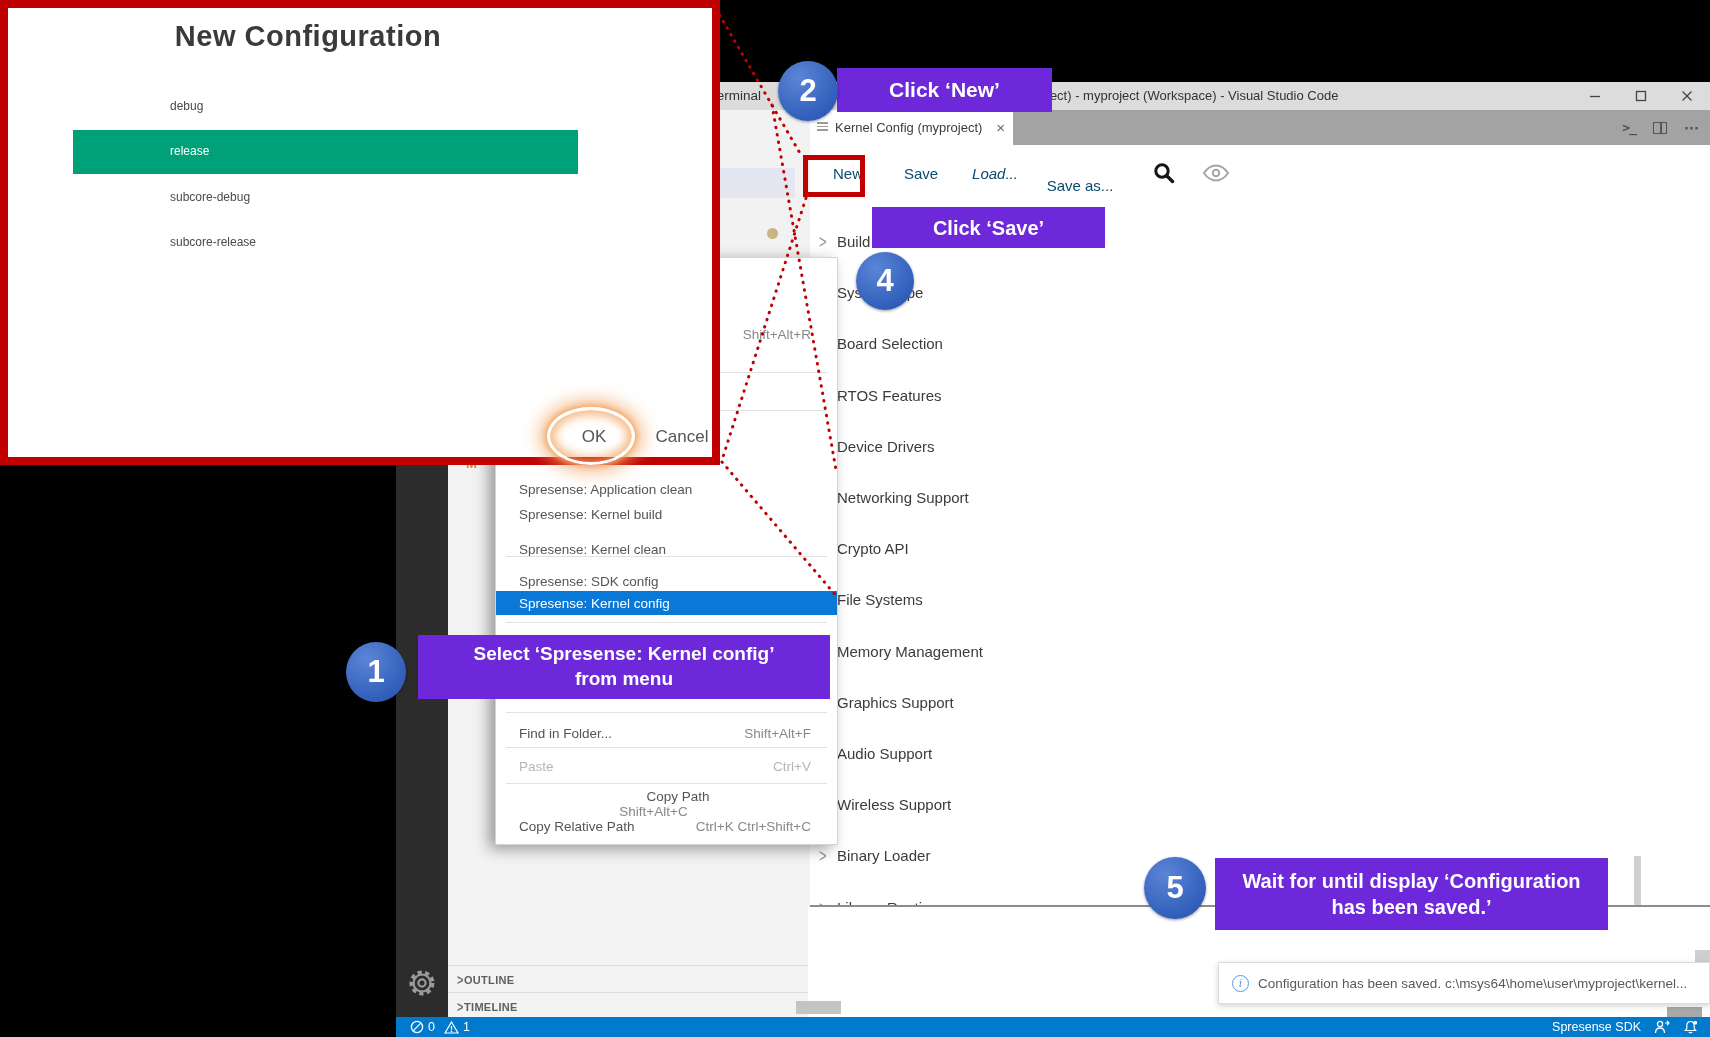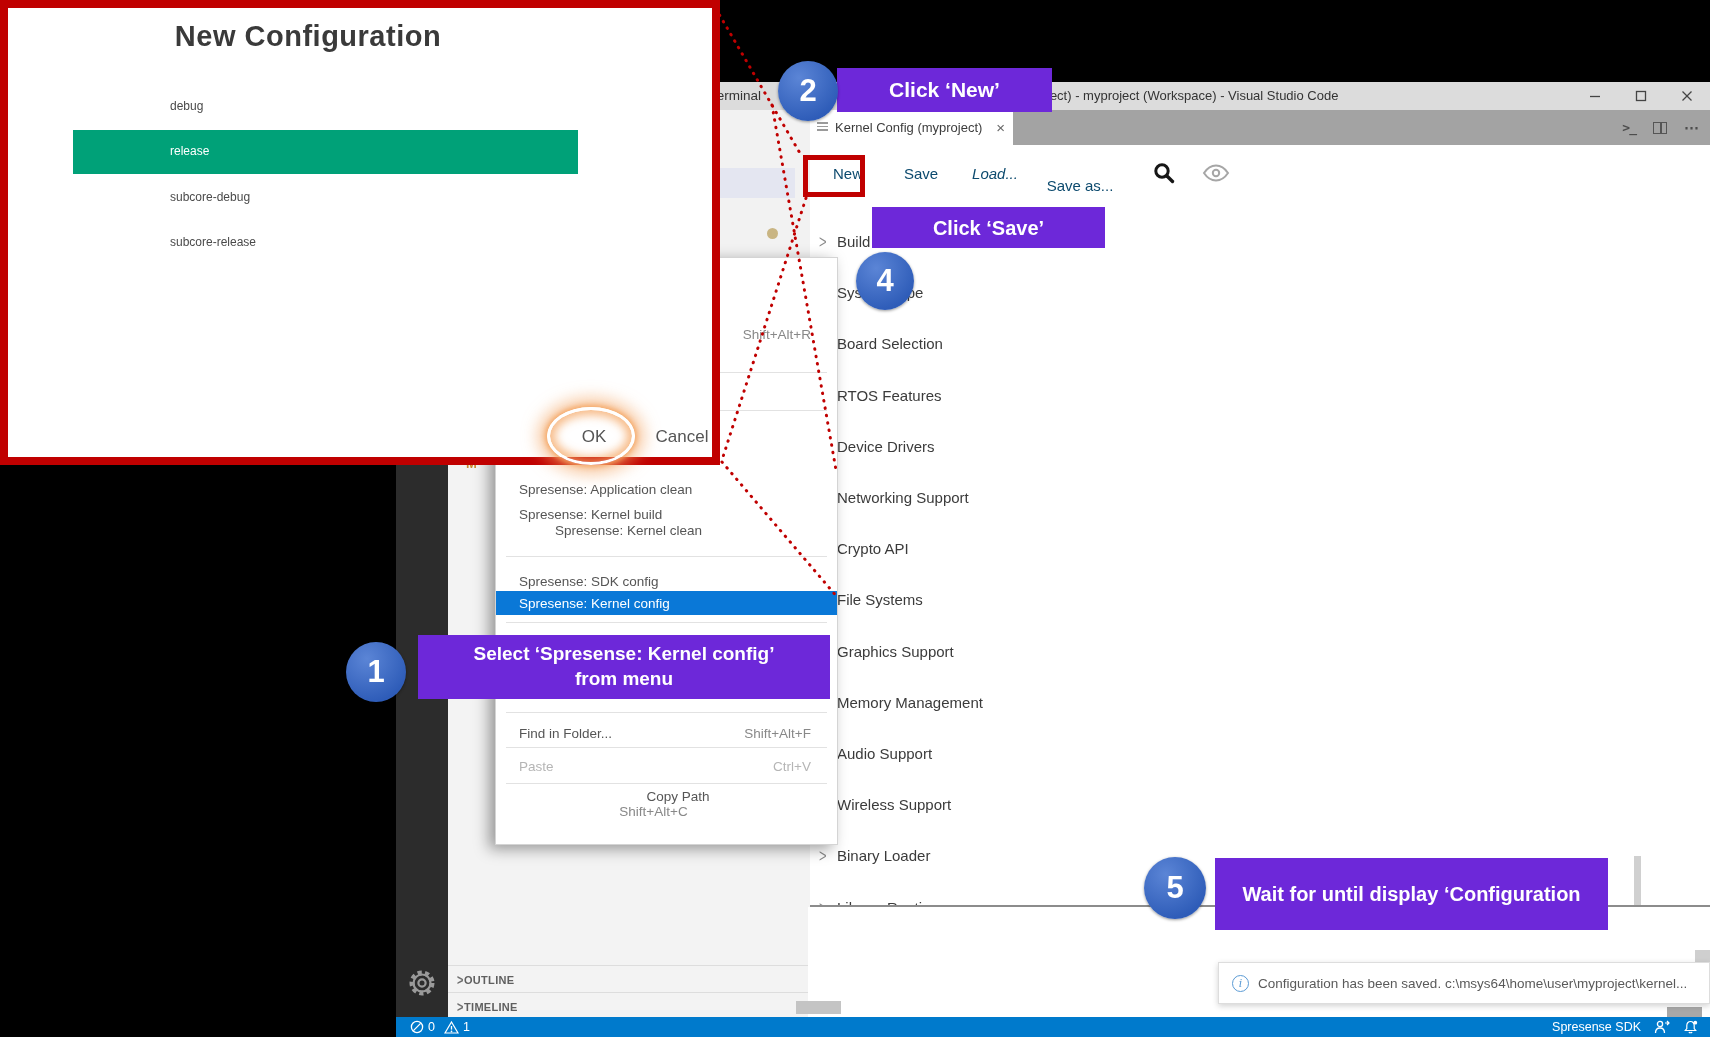--- a/index.html
+++ b/index.html
@@ -205,25 +205,25 @@
         <div class="cfg-row">
           <span class="cfg-chevron" style="visibility: hidden;">&gt;</span>
           <span class="cfg-label">Crypto API</span>
         </div>
         <div class="cfg-row">
           <span class="cfg-chevron" style="visibility: hidden;">&gt;</span>
           <span class="cfg-label">File Systems</span>
         </div>
         <div class="cfg-row">
           <span class="cfg-chevron" style="visibility: hidden;">&gt;</span>
+          <span class="cfg-label">Memory Management</span>
+        </div>
+        <div class="cfg-row">
+          <span class="cfg-chevron" style="visibility: hidden;">&gt;</span>
           <span class="cfg-label">Graphics Support</span>
-        </div>
-        <div class="cfg-row">
-          <span class="cfg-chevron" style="visibility: hidden;">&gt;</span>
-          <span class="cfg-label">Memory Management</span>
         </div>
         <div class="cfg-row">
           <span class="cfg-chevron" style="visibility: hidden;">&gt;</span>
           <span class="cfg-label">Audio Support</span>
         </div>
         <div class="cfg-row">
           <span class="cfg-chevron" style="visibility: hidden;">&gt;</span>
           <span class="cfg-label">Wireless Support</span>
         </div>
         <div class="cfg-row">
@@ -306,21 +306,21 @@
         <span class="ctx-shortcut">Shift+Alt+R</span>
       </div>
       <div class="ctx-sep" style="top: 114px;"></div>
       <div class="ctx-sep" style="top: 152px;"></div>
       <div class="ctx-row" style="top: 219px;">
         <span class="ctx-label">Spresense: Application clean</span>
       </div>
       <div class="ctx-row" style="top: 244px;">
         <span class="ctx-label">Spresense: Kernel build</span>
       </div>
-      <div class="ctx-row" style="top: 260px; margin-left: 36px;">
+      <div class="ctx-row" style="top: 279px;">
         <span class="ctx-label">Spresense: Kernel clean</span>
       </div>
       <div class="ctx-sep" style="top: 298px;"></div>
       <div class="ctx-row" style="top: 311px;">
         <span class="ctx-label">Spresense: SDK config</span>
       </div>
       <div class="ctx-row hl" style="top: 333px;">
         <span class="ctx-label">Spresense: Kernel config</span>
       </div>
       <div class="ctx-sep" style="top: 364px;"></div>
@@ -331,20 +331,24 @@
       </div>
       <div class="ctx-sep" style="top: 489px;"></div>
       <div class="ctx-row dis" style="top: 496px;">
         <span class="ctx-label">Paste</span>
         <span class="ctx-shortcut">Ctrl+V</span>
       </div>
       <div class="ctx-sep" style="top: 525px;"></div>
       <div class="ctx-row" style="top: 531px; flex-direction: column;">
         <span class="ctx-label">Copy Path</span>
         <span class="ctx-shortcut">Shift+Alt+C</span>
+      </div>
+      <div class="ctx-row" style="top: 556px;">
+        <span class="ctx-label">Copy Relative Path</span>
+        <span class="ctx-shortcut">Ctrl+K Ctrl+Shift+C</span>
       </div>
     </div>
 
   <svg class="abs lines-svg" width="1710" height="1037">
     <g stroke="#c00000" stroke-width="3" stroke-linecap="round" stroke-dasharray="0.5 7" fill="none">
       <line x1="712" y1="2" x2="801" y2="155"></line>
       <line x1="772" y1="105" x2="836" y2="470"></line>
       <line x1="806" y1="198" x2="722" y2="460"></line>
       <line x1="722" y1="462" x2="838" y2="598"></line>
     </g>
@@ -368,20 +372,21 @@
   </div>
   <div class="step-circle circle-3">3</div>
 
   <div class="banner banner-4">
     <span>Click ‘Save’</span>
   </div>
   <div class="step-circle circle-4">4</div>
 
   <div class="banner banner-5">
     <span>Wait for until display ‘Configuration</span>
+    <span>has been saved.’</span>
   </div>
   <div class="step-circle circle-5">5</div>
 
   <div class="abs dialog">
     <div class="dlg-title">New Configuration</div>
     <div class="dlg-items" id="dlgItems">
         <div class="dlg-row">
           <span class="dlg-item-label">debug</span>
         </div>
         <div class="dlg-row sel">

